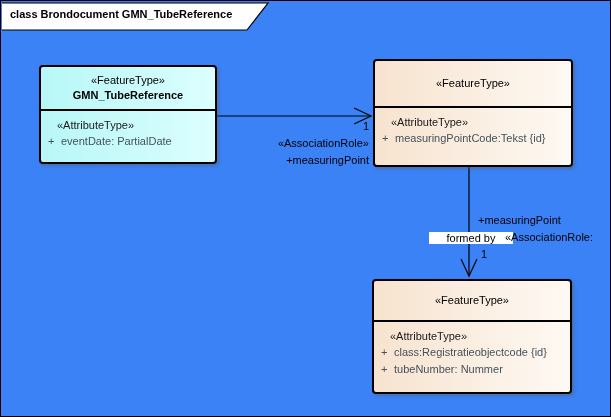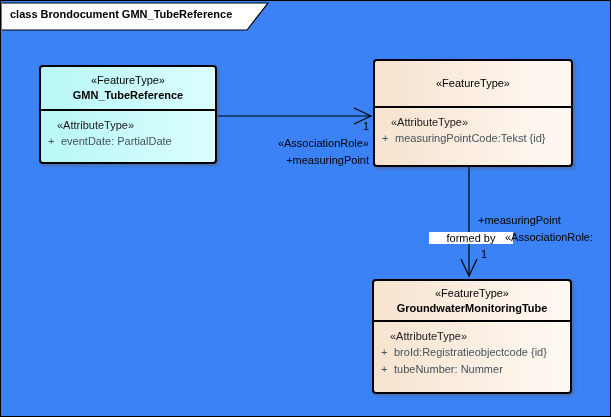--- a/index.html
+++ b/index.html
@@ -83,27 +83,26 @@
       <div class="attr-row">
         <span class="vis">+</span>
         <span class="attr-text">measuringPointCode:Tekst {id}</span>
       </div>
     </div>
   </div>
 
   <div class="uml-class peach" style="left:371px;top:278px;width:200px;height:115px;">
     <div class="cls-header" style="height:41px;">
       <div class="stereo">«FeatureType»</div>
-      <div class="cls-name">GroundwaterMonitoringTube</div>
     </div>
     <div class="cls-body">
       <div class="attr-stereo">«AttributeType»</div>
       <div class="attr-row">
         <span class="vis">+</span>
-        <span class="attr-text">broId:Registratieobjectcode {id}</span>
+        <span class="attr-text">class:Registratieobjectcode {id}</span>
       </div>
       <div class="attr-row">
         <span class="vis">+</span>
         <span class="attr-text">tubeNumber: Nummer</span>
       </div>
     </div>
   </div>
 
   <div class="conn-label right-stack" style="left:240px;top:117px;width:128px;">
     <div>1</div>

